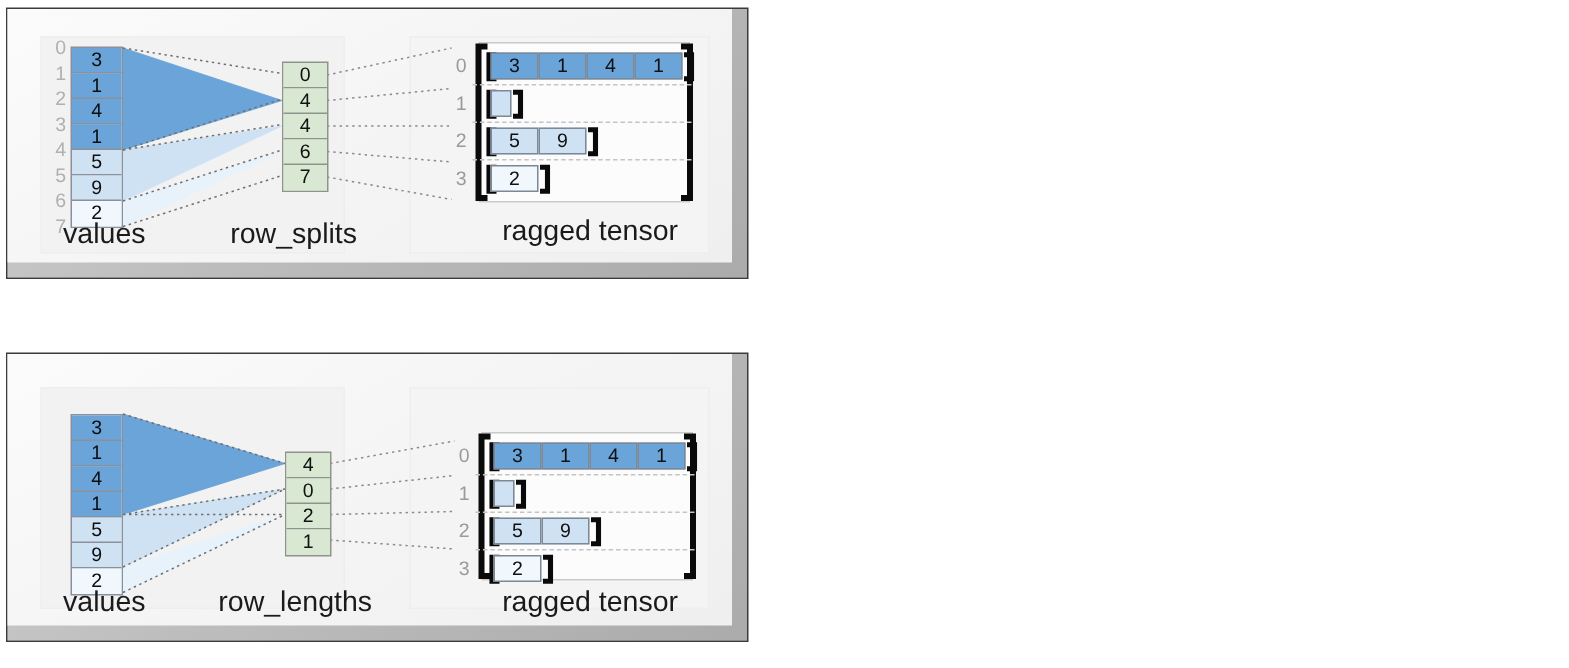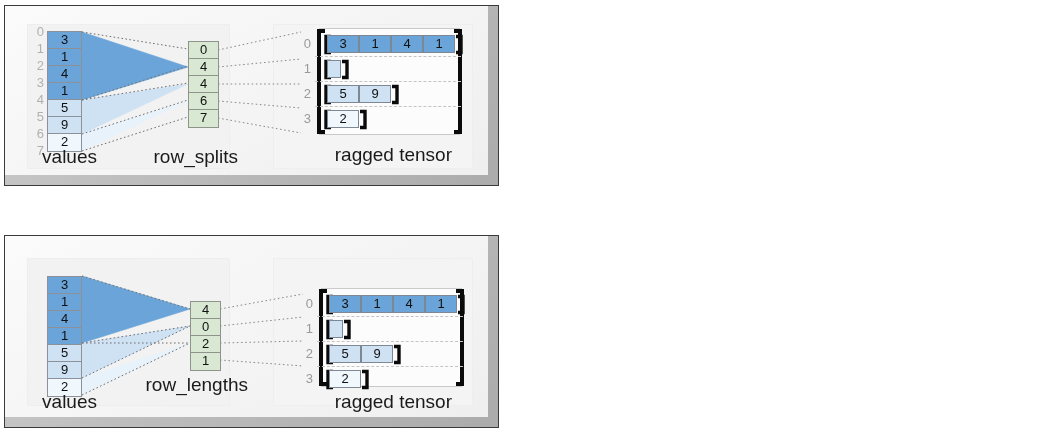--- a/index.html
+++ b/index.html
@@ -303,21 +303,21 @@
             <div class="hline" style="left: 14px; top: 78px; width: 146px;"></div>
             <div class="rtidx" style="left: -2px; top: 83px;">3</div>
             <svg class="ovl" width="56" height="26" style="left: 20px; top: 82px;">
               <path d="M10,1.5 L5,1.5 L5,17.5 L10,17.5" stroke="#0a0a0a" stroke-width="3.4" fill="none"></path>
               <path d="M39,1.5 L44,1.5 L44,17.5 L39,17.5" stroke="#0a0a0a" stroke-width="3.4" fill="none"></path>
             </svg>
             <div class="rtcell" style="left: 26px; top: 82px; width: 32px; background: rgb(240, 247, 253);">2</div>
           </div>
 
         <div class="lbl" style="left:22px;top:155px;width:70px;">values</div>
-        <div class="lbl bold" style="left:118px;top:138px;width:125px;">row_lengths</div>
+        <div class="lbl bold" style="left:118px;top:155px;width:125px;">row_lengths</div>
         <div class="lbl" style="left:297px;top:155px;width:150px;">ragged tensor</div>
       </div>
     </div>
   </div>
 
   <div class="cell">
     
   </div>
 
 </div>

